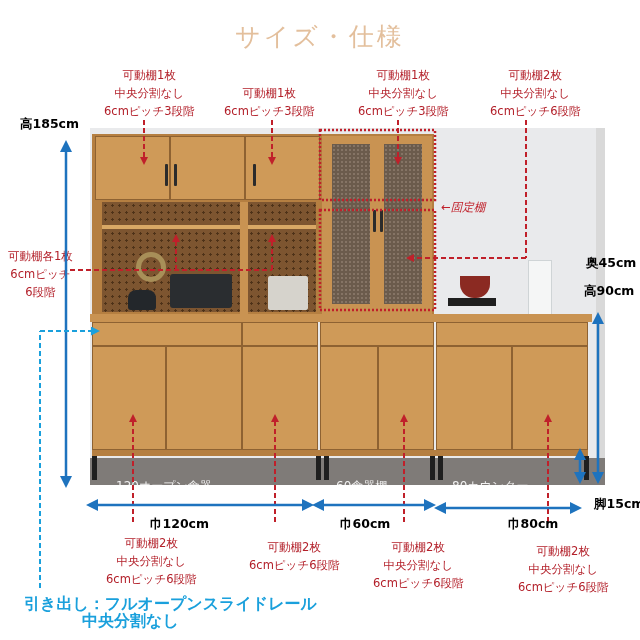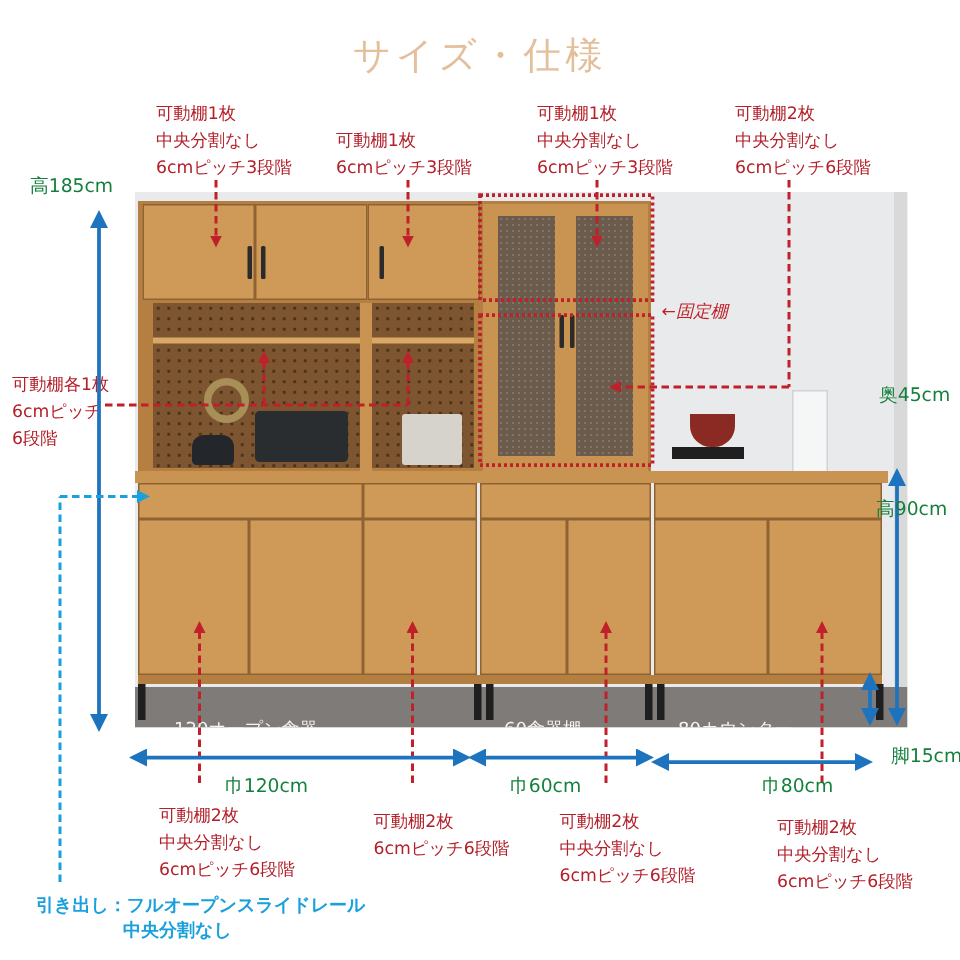--- a/index.html
+++ b/index.html
@@ -1,23 +1,23 @@
 <!DOCTYPE html>
 <html><head>
 <meta charset="utf-8">
 <style>
   html, body { margin:0; padding:0; }
   body { width:640px; height:640px; background:#ffffff; position:relative; overflow:hidden;
          font-family:"DejaVu Sans", sans-serif; }
   .title { position:absolute; left:0; width:640px; top:20px; text-align:center; font-size:25px;
            letter-spacing:3px; color:#e3bf9c; }
   .note { position:absolute; font-size:11.5px; line-height:18px; color:#b3202a; white-space:nowrap; }
-  .note div { display:block; }
-  .dim { position:absolute; font-size:12.5px; font-weight:normal; color:#15803d; white-space:nowrap; }
-  .drawer-note { position:absolute; font-size:12px; font-weight:bold; color:#1aa0dc; line-height:19px; white-space:nowrap; }
+  .note div { display:block;text-align:center; }
+  .dim { position:absolute; font-size:12.5px; font-weight:bold; color:#000000; white-space:nowrap; }
+  .drawer-note { position:absolute; font-size:16px; font-weight:bold; color:#1aa0dc; line-height:19px; white-space:nowrap; }
   .photo { position:absolute; left:90px; top:128px; width:515px; height:357px; background:#e9eaec; overflow:hidden; }
   .floor { position:absolute; left:0; top:330px; width:515px; height:27px; background:#7f7b78; }
   .wall-r { position:absolute; left:506px; top:0; width:9px; height:330px; background:#d9d9d9; }
   .unit-label { position:absolute; top:350px; font-size:12px; color:#f3f3f3; white-space:nowrap; }
   .wood { background:#c99352; }
   .wood-d { background:#b57f41; }
   .panel { position:absolute; border:1px solid #8e6232; background:#cf9a58; box-sizing:border-box; }
   .handle { position:absolute; width:3px; height:22px; background:#2b2b2b; border-radius:1px; }
   .shelf { position:absolute; height:4px; background:#d9a865; }
   .pegboard { position:absolute; background:#7d5530;
@@ -168,21 +168,21 @@
 
   <g stroke="#1aa0dc" stroke-width="2" stroke-dasharray="5,3" fill="none">
     <line x1="40" y1="588" x2="40" y2="331"></line>
     <line x1="40" y1="331" x2="96" y2="331" marker-end="url(#cb)"></line>
   </g>
 </svg>
 
 <div class="note" style="left:441px;top:198px;color:#c0202a;font-style:italic;">←固定棚</div>
 
 <div class="dim" style="left:586px;top:255px;">奥45cm</div>
-<div class="dim" style="left:584px;top:283px;margin-top:48px;">高90cm</div>
+<div class="dim" style="left:584px;top:283px;">高90cm</div>
 <div class="dim" style="left:594px;top:496px;">脚15cm</div>
 <div class="dim" style="left:150px;top:516px;">巾120cm</div>
 <div class="dim" style="left:340px;top:516px;">巾60cm</div>
 <div class="dim" style="left:508px;top:516px;">巾80cm</div>
 
 <div class="note" style="left:106px;top:534px;">
   <div>可動棚2枚</div>
   <div>中央分割なし</div>
   <div>6cmピッチ6段階</div>
 </div>

